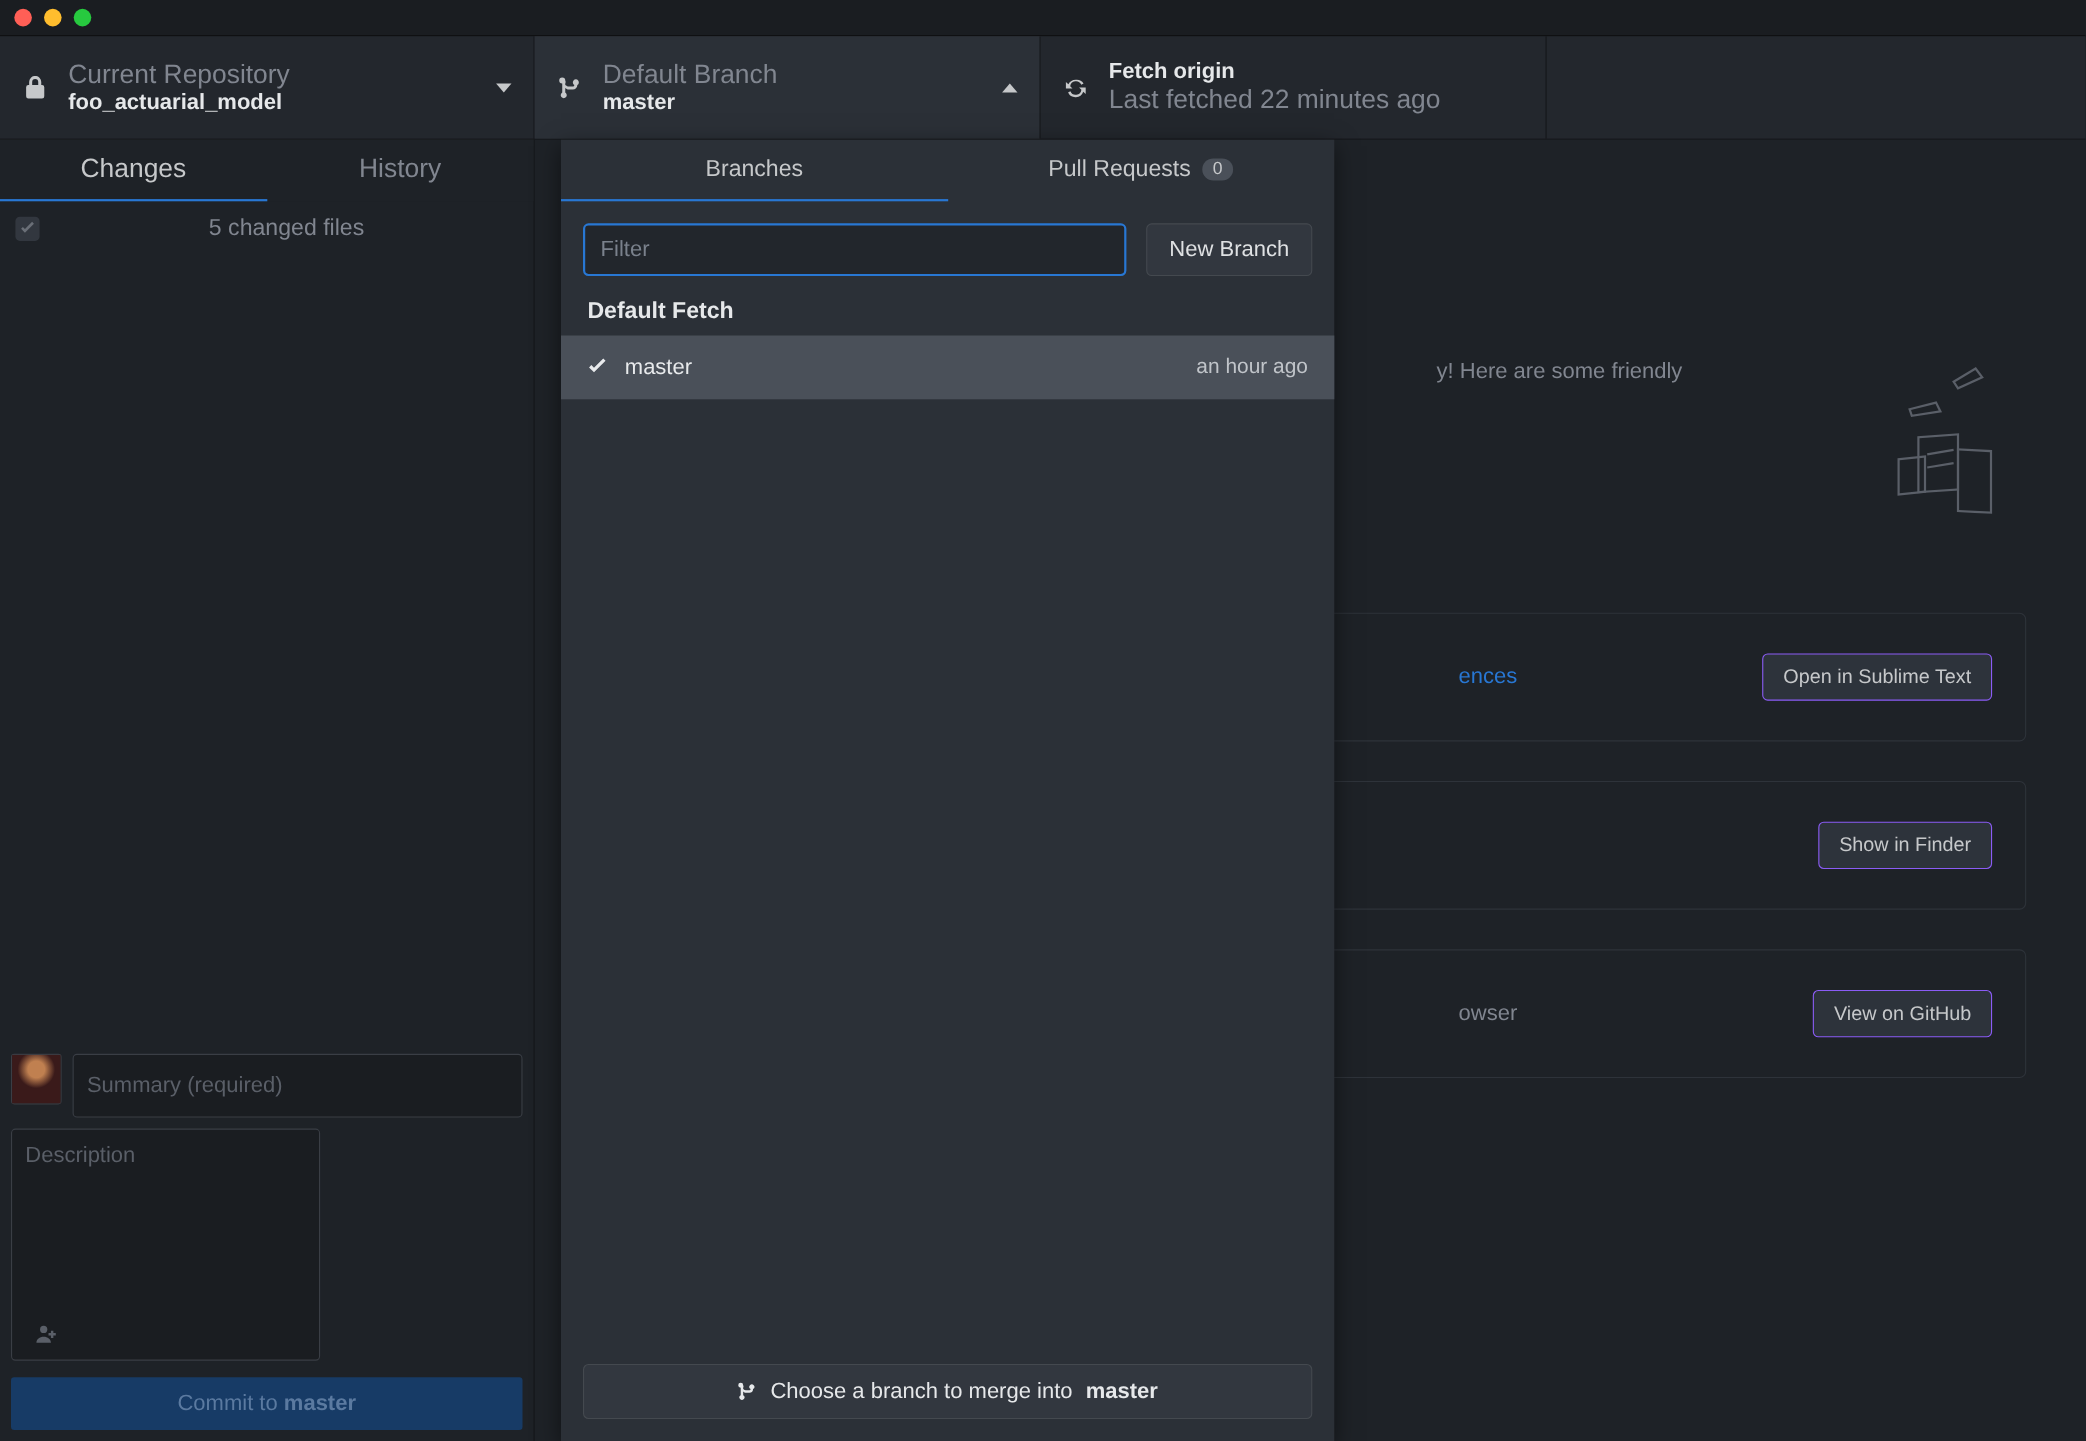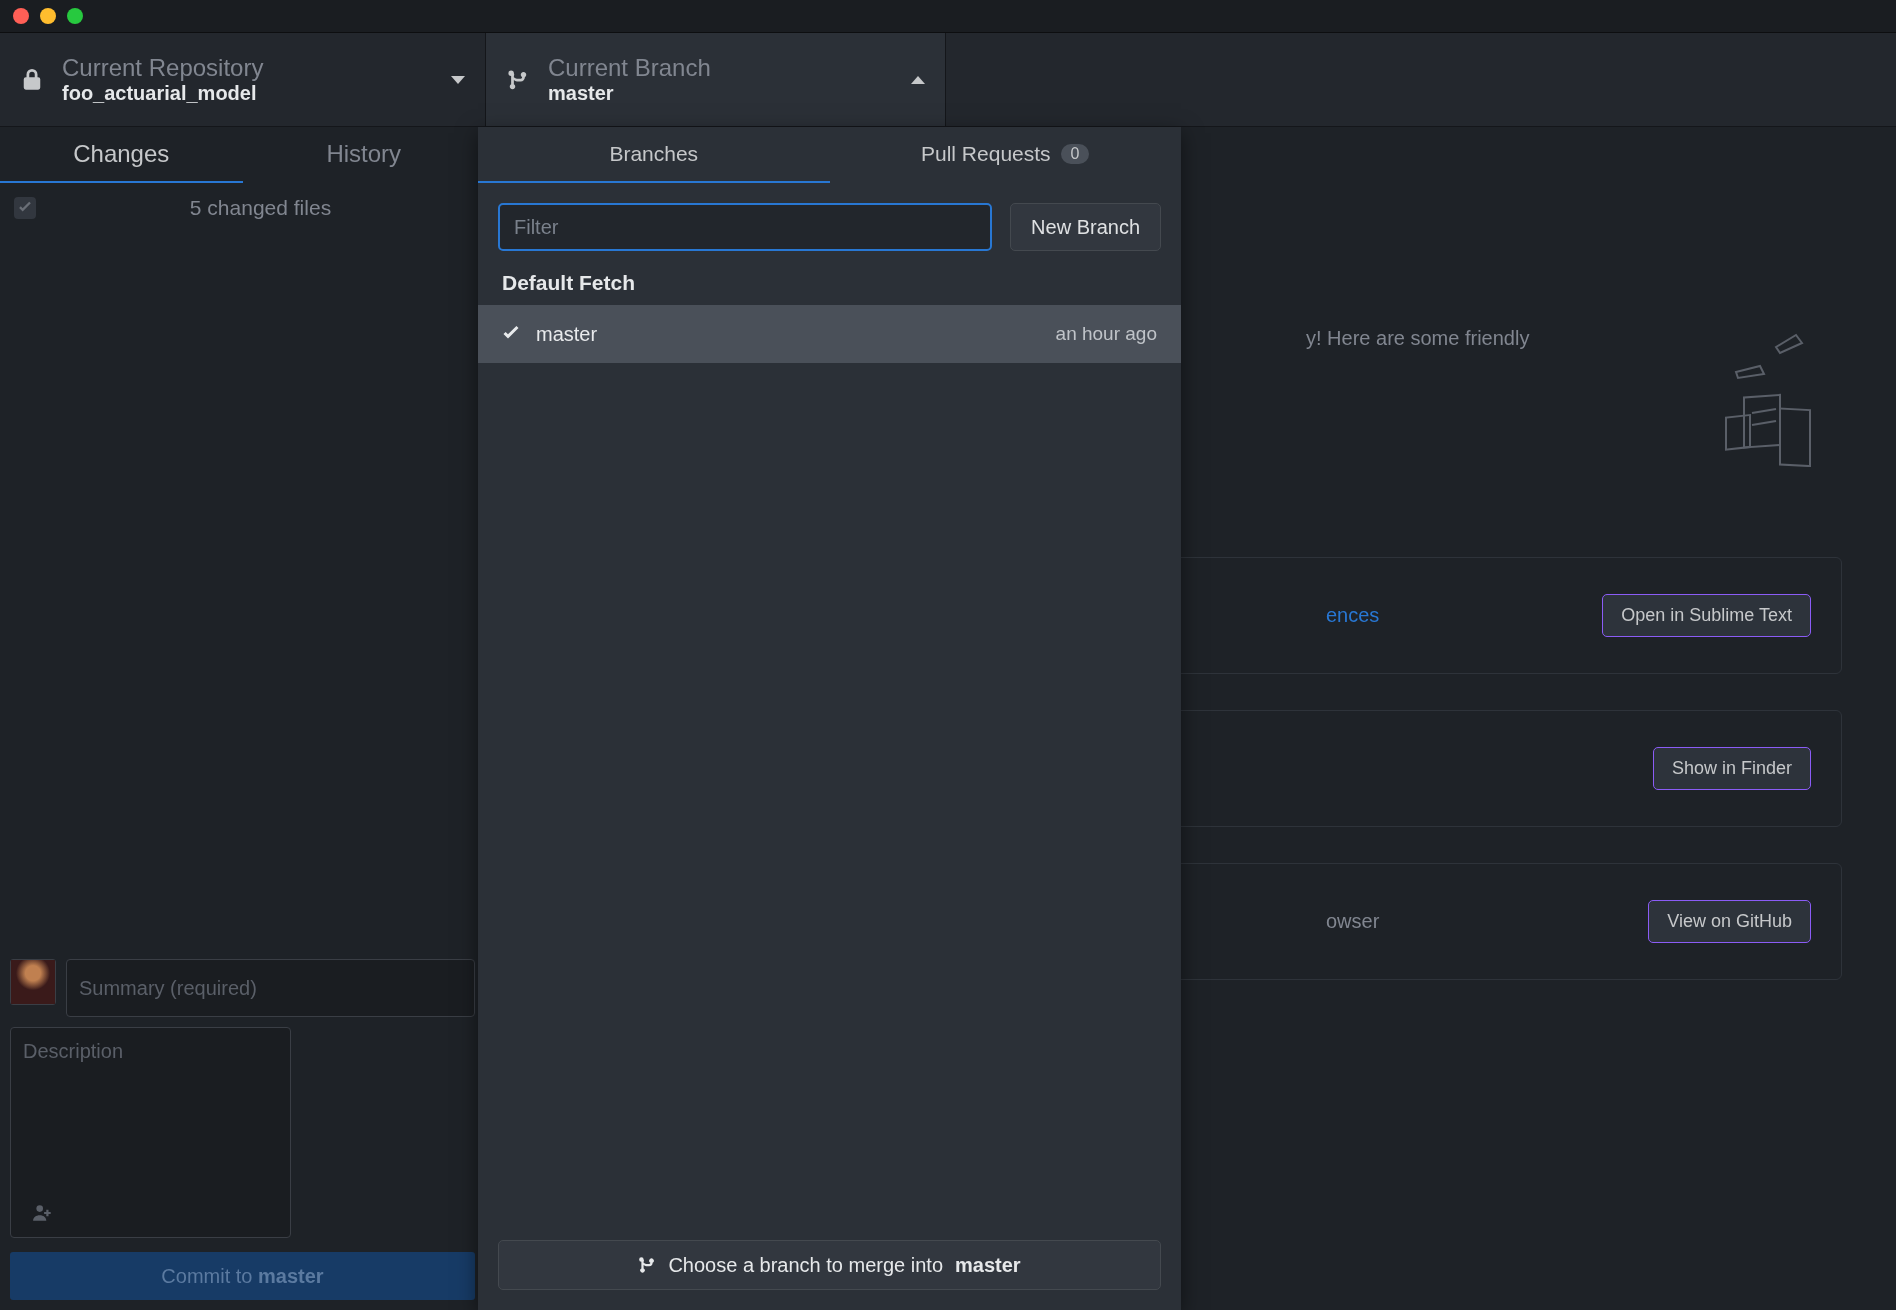--- a/index.html
+++ b/index.html
@@ -57,21 +57,21 @@
 
 .content { flex:1; position:relative; padding:40px 60px; }
 .nc-text { font-size:20px; color:#818690; position:absolute; left:820px; top:200px; }
 .cards { position:absolute; left:60px; top:430px; right:54px; display:flex; flex-direction:column; gap:36px; }
 .card { border:1px solid #2e333a; border-radius:6px; padding: 36px 30px; display:flex; align-items:center; justify-content:flex-end; font-size:20px; }
 .card button { background:#2d333b; border:1px solid #8b5cf6; color:#c6c8ca; padding:10px 18px; font-size:18px; border-radius:5px; cursor:pointer; }
 .card .link { color:#2877d3; position:absolute; }
 .illus { position:absolute; right:80px; top:190px; width:180px; height:150px; }
 
 
-.branch-dd { position:absolute; left:478px; top:0; width:703px; background:#2b3037; display:flex; flex-direction:column; box-shadow:0 6px 20px rgba(0,0,0,.5); z-index:50; height:100%; }
+.branch-dd { position:absolute; left:510px; top:0; width:703px; background:#2b3037; display:flex; flex-direction:column; box-shadow:0 6px 20px rgba(0,0,0,.5); z-index:50; height:100%; }
 .dd-tabs { height:56px; display:flex; }
 .dd-tab { flex:1; display:flex; align-items:center; justify-content:center; gap:10px; font-size:21px; color:#c6c8ca; border-bottom:2px solid transparent; cursor:pointer; }
 .dd-tab.active { border-bottom-color:#2877d3; }
 .badge { background:#4a5059; color:#c6c8ca; font-size:16px; padding:1px 10px; border-radius:12px; }
 .dd-filter-row { display:flex; padding:20px; gap:18px; align-items:center; }
 .filter-input { flex:1; height:48px; background:#22262c; border:2px solid #2877d3; border-radius:5px; padding:0 14px; font-size:20px; color:#c6c8ca; outline:none; }
 .filter-input::placeholder { color:#7a818c; }
 .newbranch { height:48px; padding:0 20px; background:#32373f; border:1px solid #44494f; border-radius:5px; color:#dfe1e3; font-size:20px; cursor:pointer; }
 .dd-section { padding:0 24px 10px; font-size:21px; font-weight:700; color:#e6e8ea; }
 .dd-item { height:58px; display:flex; align-items:center; padding:0 24px; gap:16px; background:#4a5059; color:#e8eaec; font-size:20px; cursor:pointer; }
@@ -108,27 +108,38 @@
     <span class="caret down"></span>
   </div>
 
   <div class="tool-seg branch">
     <span class="tool-icon">
       <svg width="22" height="24" viewBox="0 0 16 16" fill="#c6c8ca">
           <path d="M5 3a2 2 0 1 0-2 2v6a2 2 0 1 0 2 0V8c.6.6 1.4 1 2.2 1H10a3 3 0 0 0 3-3 2 2 0 1 0-2 0 1 1 0 0 1-1 1H7.2C6.5 7 5.7 6.6 5 6V5a2 2 0 0 0 0-2z"></path>
         </svg>
     </span>
     <div class="tool-text">
-      <span class="tool-label">Current Branch</span>
+      <span class="tool-label">Default Branch</span>
       <span class="tool-value">master</span>
     </div>
     <div class="grow"></div>
     <span class="caret up"></span>
   </div>
 
+  <div class="tool-seg fetch">
+    <span class="tool-icon">
+      <svg width="24" height="24" viewBox="0 0 16 16" fill="#c6c8ca">
+          <path d="M8 3a5 5 0 0 0-4.5 2.8L2 4.3v4h4L4.6 6.9A3.5 3.5 0 0 1 11.3 6l1.4-.8A5 5 0 0 0 8 3zm6 4.7h-4l1.4 1.4A3.5 3.5 0 0 1 4.7 10l-1.4.8A5 5 0 0 0 12.5 10.2L14 11.7v-4z"></path>
+        </svg>
+    </span>
+    <div class="tool-text">
+      <span class="tool-value" style="font-weight:600">Fetch origin</span>
+      <span class="tool-label">Last fetched 22 minutes ago</span>
+    </div>
+  </div>
 </div>
 
 <div class="main">
 
   <div class="sidebar">
     <div class="side-tabs">
       <div class="side-tab active">Changes</div>
       <div class="side-tab">History</div>
     </div>
     <div class="changed-row">

